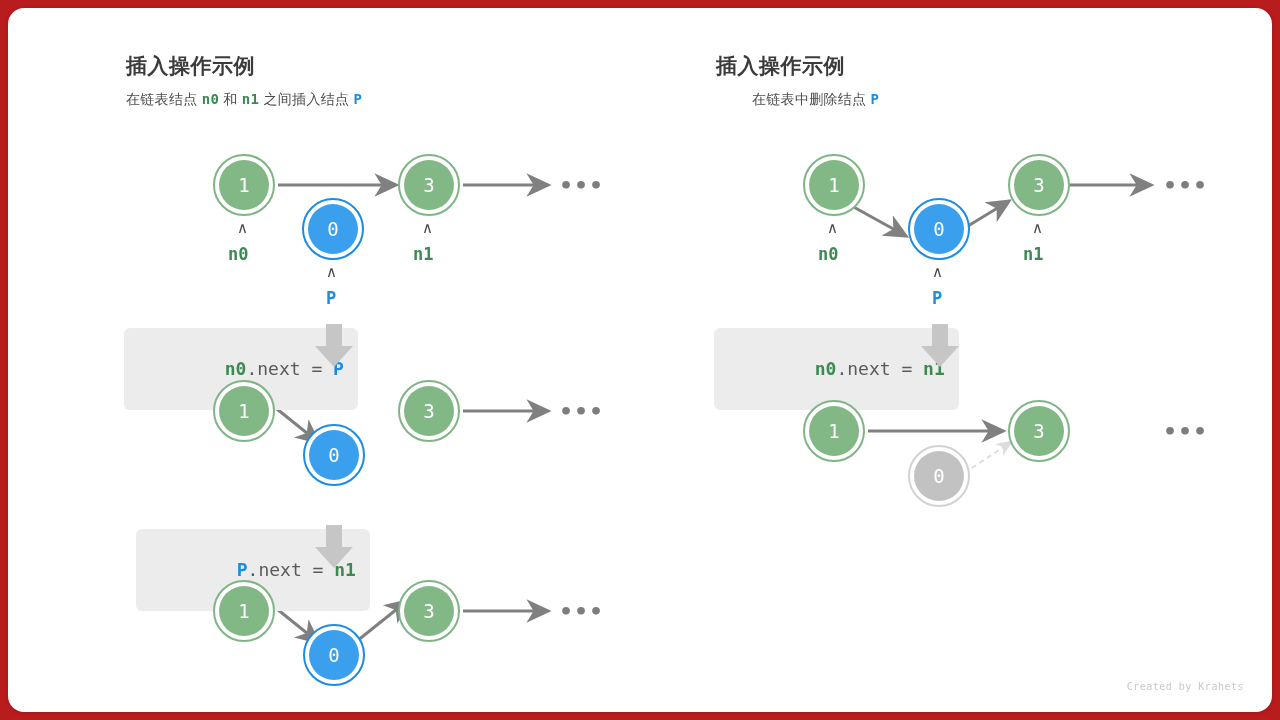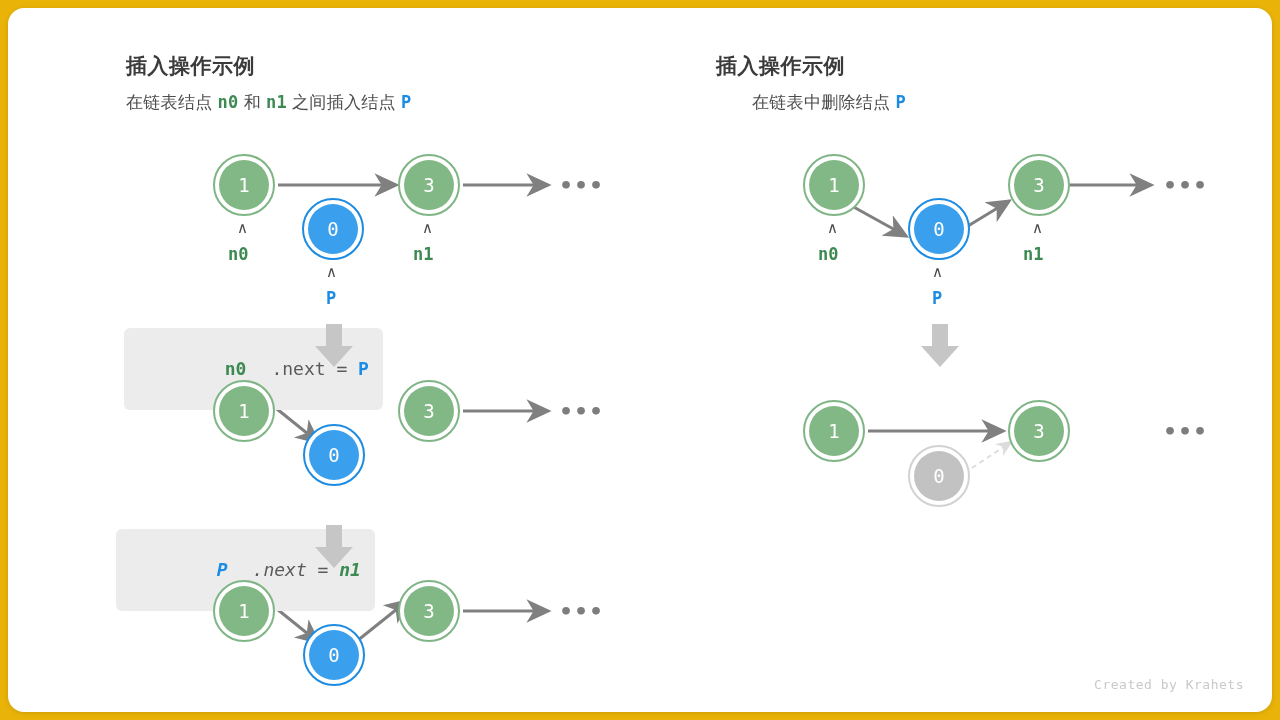--- a/index.html
+++ b/index.html
@@ -10,21 +10,21 @@
   body {
     width: 1280px;
     height: 720px;
     font-family: "Liberation Sans", sans-serif;
     overflow: hidden;
   }
   #stage {
     position: relative;
     width: 1280px;
     height: 720px;
-    background: #eab308;
+    background: #b91c1c;
   }
   #card {
     position: absolute;
     left: 8px;
     top: 8px;
     width: 1264px;
     height: 704px;
     background: #ffffff;
     border-radius: 16px;
     box-shadow: 0 1px 5px rgba(0,0,0,0.13);
@@ -41,31 +41,31 @@
   .panel-title {
     position: absolute;
     font-size: 21px;
     font-weight: bold;
     color: #3b3b3b;
     letter-spacing: 0.5px;
     white-space: nowrap;
   }
   .panel-subtitle {
     position: absolute;
-    font-size: 17px;
+    font-size: 14px;
     color: #4d4d4d;
     white-space: nowrap;
     letter-spacing: 0.3px;
   }
   .mono {
     font-family: "DejaVu Sans Mono", "Liberation Mono", monospace;
   }
   .tok-green { color: #3c8a52; font-weight: bold; }
   .tok-blue  { color: #1c8ce3; font-weight: bold; }
-  .tok-grey  { color: #5a5a5a; padding-left: 25px; }
+  .tok-grey  { color: #5a5a5a; }
 
   
   .node {
     position: absolute;
     border-radius: 50%;
     box-sizing: border-box;
     display: flex;
     align-items: center;
     justify-content: center;
     font-family: "DejaVu Sans Mono", "Liberation Mono", monospace;
@@ -148,21 +148,21 @@
   }
 
   
   .down-arrow { position: absolute; z-index: 2; }
 
   #credit {
     position: absolute;
     right: 28px;
     bottom: 20px;
     font-family: "DejaVu Sans Mono", "Liberation Mono", monospace;
-    font-size: 13px;
+    font-size: 10px;
     color: #c9c9c9;
     letter-spacing: 0.5px;
     white-space: nowrap;
   }
 </style>
 </head>
 <body>
 
 <div id="stage">
   <div id="card">
@@ -235,21 +235,21 @@
           <span class="val">0</span>
         </div>
       </div>
       <div class="node node-green" style="left:390px; top:372px; width:62px; height:62px;">
         <div class="inner">
           <span class="val">3</span>
         </div>
       </div>
       <div class="dots" style="left:551px; top:393px;">•••</div>
 
-      <div class="code-chip" style="left:108px; top:521px;font-style:italic;">
+      <div class="code-chip" style="left:128px; top:521px;">
         <span class="tok-blue">P</span><span class="tok-grey">.next = </span><span class="tok-green">n1</span>
       </div>
       <svg class="down-arrow" style="left:304px; top:515px;" width="44" height="48">
         <path d="M14,2 L30,2 L30,24 L41,24 L22,45 L3,24 L14,24 Z" fill="#c6c6c6"></path>
       </svg>
 
       <svg class="edges">
         <line x1="259" y1="593" x2="310" y2="634" stroke="#808080" stroke-width="3" marker-end="url(#ah-g)"></line>
         <line x1="349" y1="633" x2="399" y2="593" stroke="#808080" stroke-width="3" marker-end="url(#ah-g)"></line>
         <line x1="455" y1="603" x2="540" y2="603" stroke="#808080" stroke-width="3" marker-end="url(#ah-g)"></line>
@@ -304,20 +304,23 @@
       <div class="node node-green" style="left:415px; top:146px; width:62px; height:62px;">
         <div class="inner">
           <span class="val">3</span>
         </div>
       </div>
       <div class="caret" style="left:439px; top:213px;">∧</div>
       <div class="ptr-label ptr-green" style="left:430px; top:238px;">n1</div>
 
       <div class="dots" style="left:570px; top:167px;">•••</div>
 
+      <div class="code-chip" style="left:121px; top:320px;">
+        <span class="tok-green">n0</span><span class="tok-grey">.next = </span><span class="tok-green">n1</span>
+      </div>
       <svg class="down-arrow" style="left:325px; top:314px;" width="44" height="48">
         <path d="M14,2 L30,2 L30,24 L41,24 L22,45 L3,24 L14,24 Z" fill="#c6c6c6"></path>
       </svg>
 
       <svg class="edges">
         <line x1="275" y1="423" x2="410" y2="423" stroke="#808080" stroke-width="3" marker-end="url(#ah-g)"></line>
         <line x1="364" y1="470" x2="418" y2="434" stroke="#dcdcdc" stroke-width="2" stroke-dasharray="5,4" marker-end="url(#ah-faint)"></line>
       </svg>
       <div class="node node-green" style="left:210px; top:392px; width:62px; height:62px;">
         <div class="inner">

